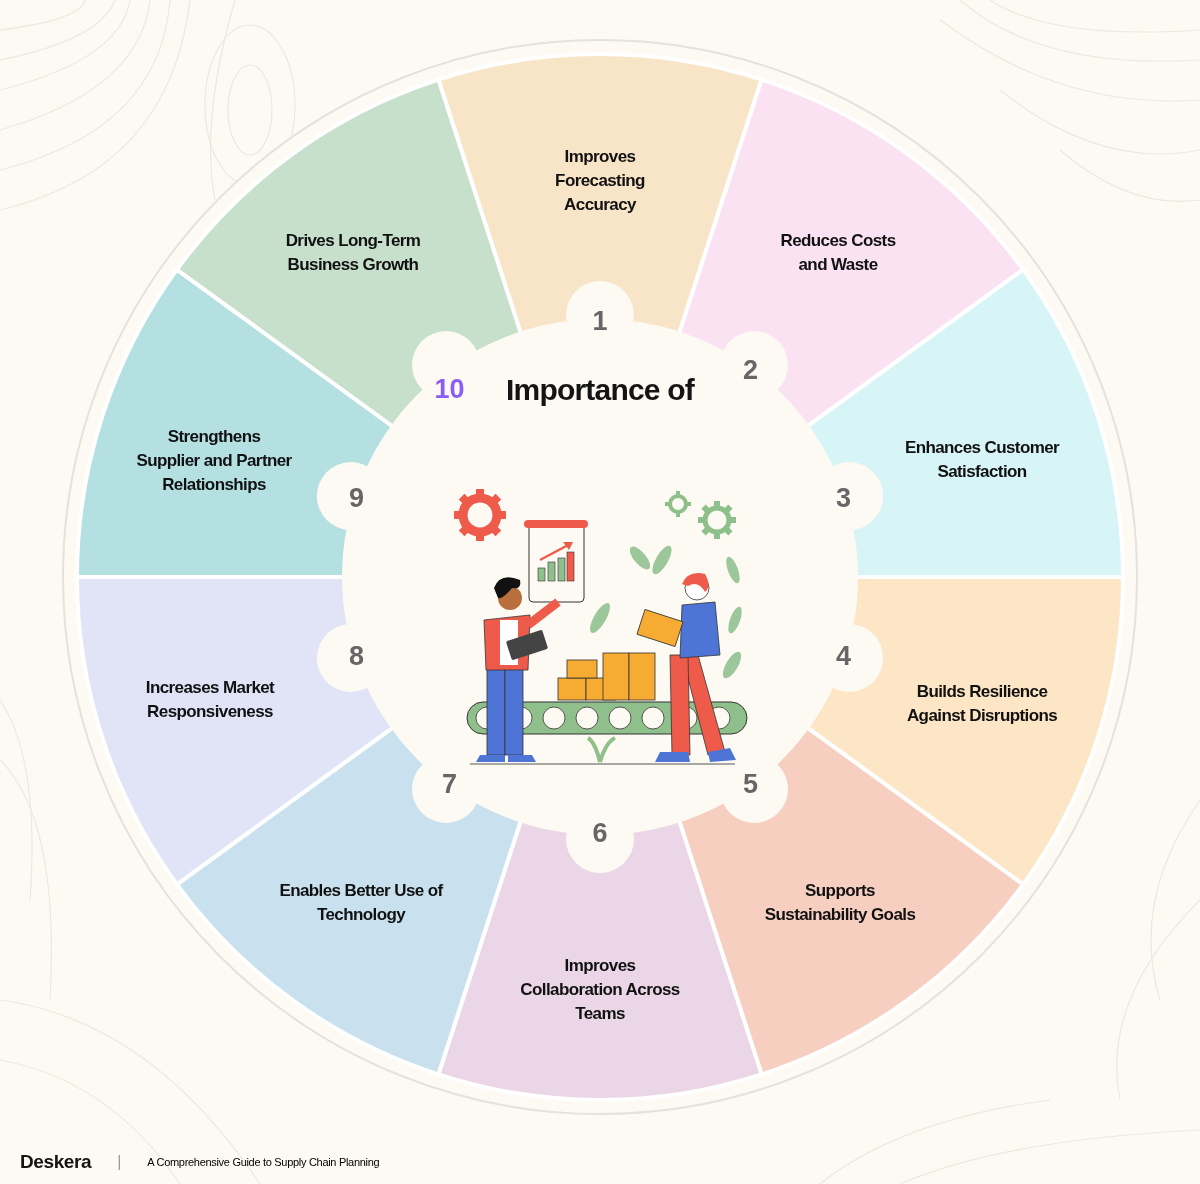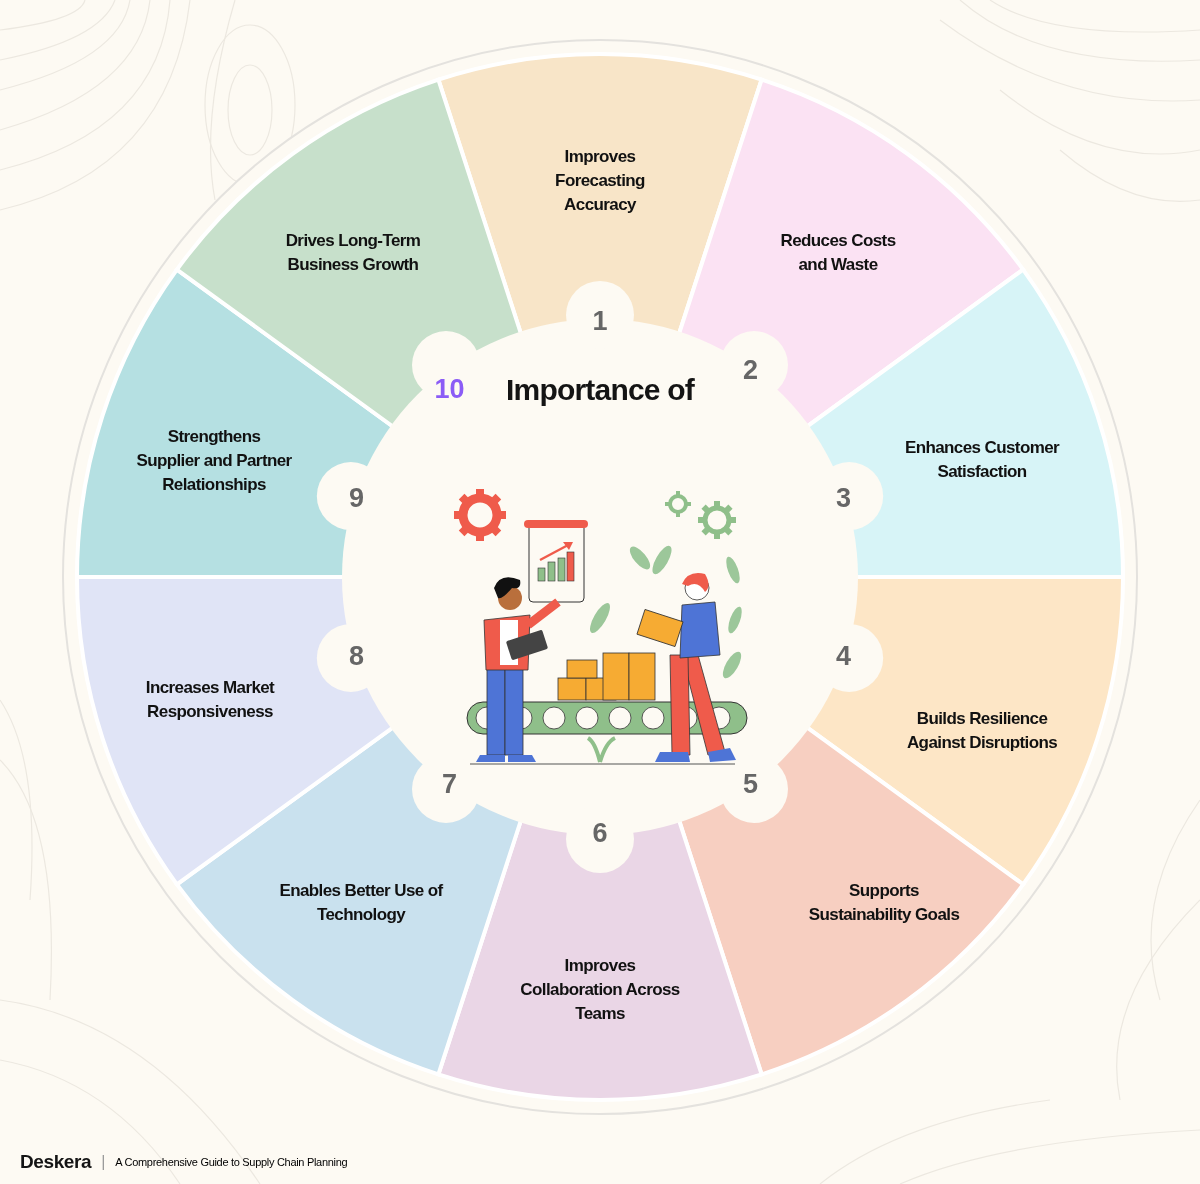--- a/index.html
+++ b/index.html
@@ -39,21 +39,21 @@
     font-weight: 700; font-size: 30px; line-height: 35px;
     color: #141414; letter-spacing: -0.8px;
   }
   .title-line2 {
     font-weight: 700; font-size: 30px; line-height: 35px;
     color: #3c5bdb; letter-spacing: -0.6px; white-space: pre-line;
   }
   .illustration { position: absolute; left: 450px; top: 480px; width: 300px; height: 290px; }
   .footer {
     position: absolute; left: 20px; top: 1151px;
-    display: flex; align-items: center; gap: 10px;
+    display: flex; align-items: center; gap: 26px;
   }
   .brand { font-weight: 700; font-size: 19px; color: #141414; letter-spacing: -0.4px; }
   .sep { color: #9a9a9a; font-size: 16px; }
   .subtitle { font-size: 11px; color: #000000; letter-spacing: -0.3px; }
 </style>
 </head>
 <body>
 
 <svg id="bg" viewBox="0 0 1200 1184">
   <g fill="none" stroke="#ece8e0" stroke-width="1.2">
@@ -112,23 +112,23 @@
 </svg>
 
 <div id="labels">
     <div class="seg-label" style="left: 600px; top: 181px;">Improves
 Forecasting
 Accuracy</div>
     <div class="seg-label" style="left: 838px; top: 253px;">Reduces Costs
 and Waste</div>
     <div class="seg-label" style="left: 982px; top: 460px;">Enhances Customer
 Satisfaction</div>
-    <div class="seg-label" style="left: 982px; top: 731px;">Builds Resilience
+    <div class="seg-label" style="left: 982px; top: 704px;">Builds Resilience
 Against Disruptions</div>
-    <div class="seg-label" style="left: 840px; top: 903px; margin-left: 44px;">Supports
+    <div class="seg-label" style="left: 840px; top: 903px;">Supports
 Sustainability Goals</div>
     <div class="seg-label" style="left: 600px; top: 990px;">Improves
 Collaboration Across
 Teams</div>
     <div class="seg-label" style="left: 361px; top: 903px;">Enables Better Use of
 Technology</div>
     <div class="seg-label" style="left: 210px; top: 700px;">Increases Market
 Responsiveness</div>
     <div class="seg-label" style="left: 214px; top: 461px;">Strengthens
 Supplier and Partner

